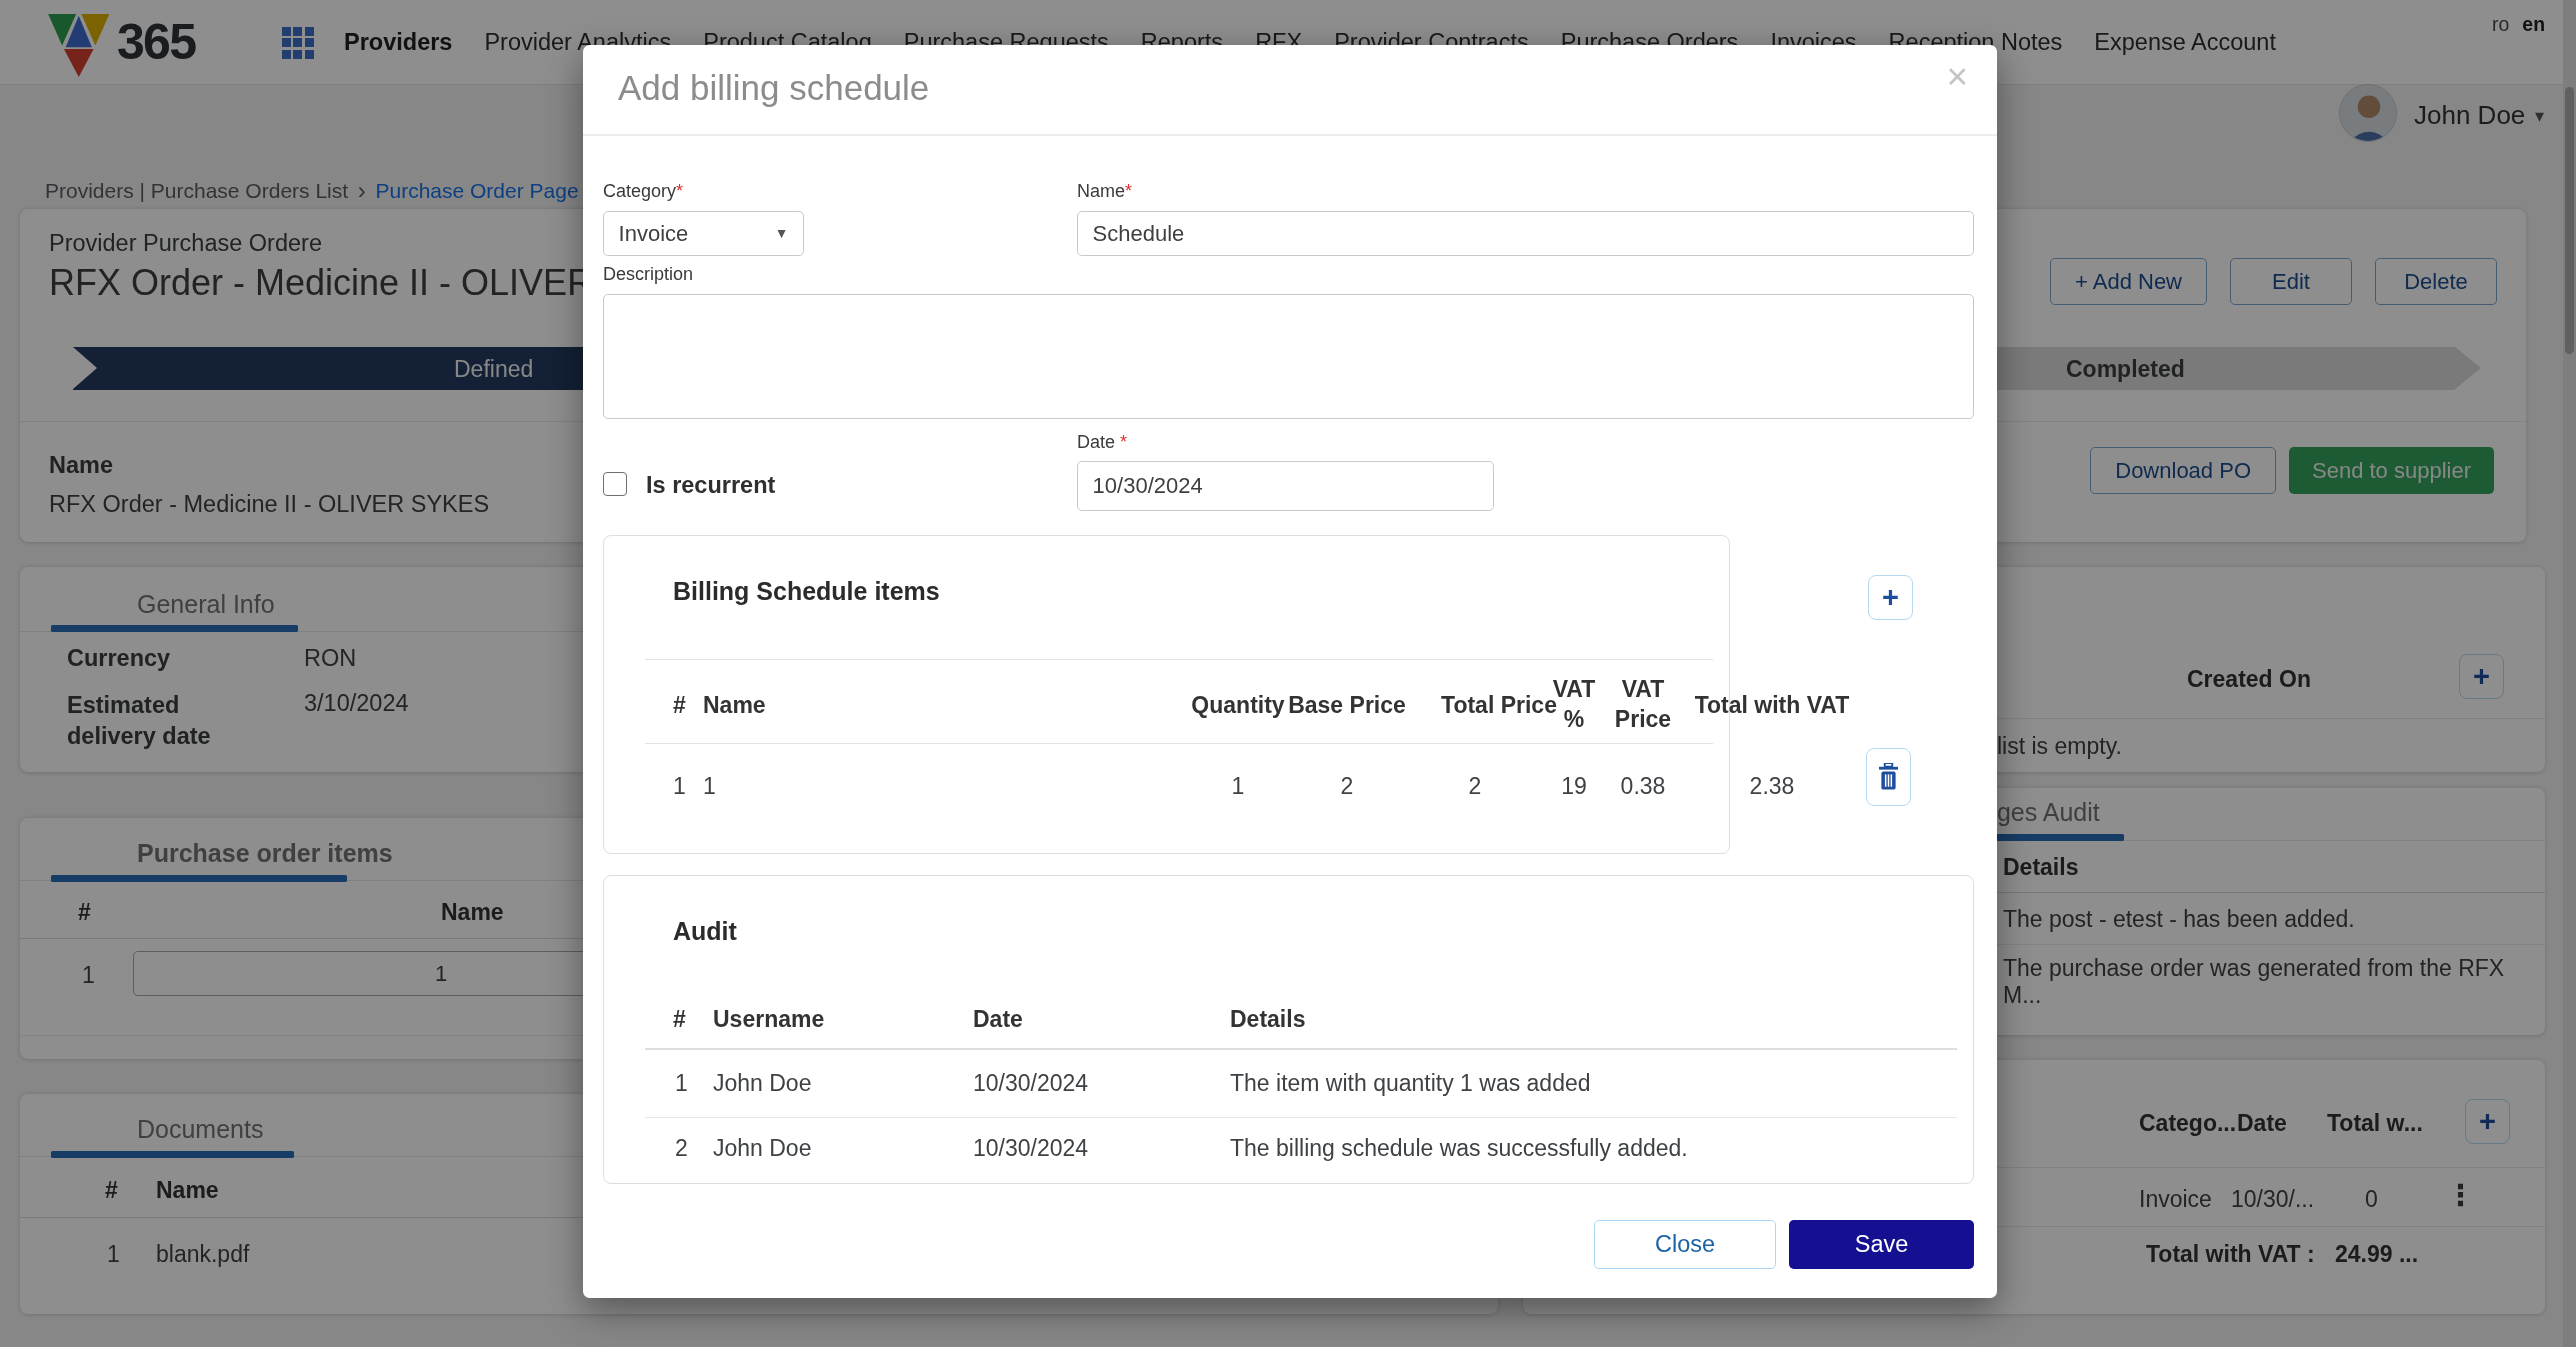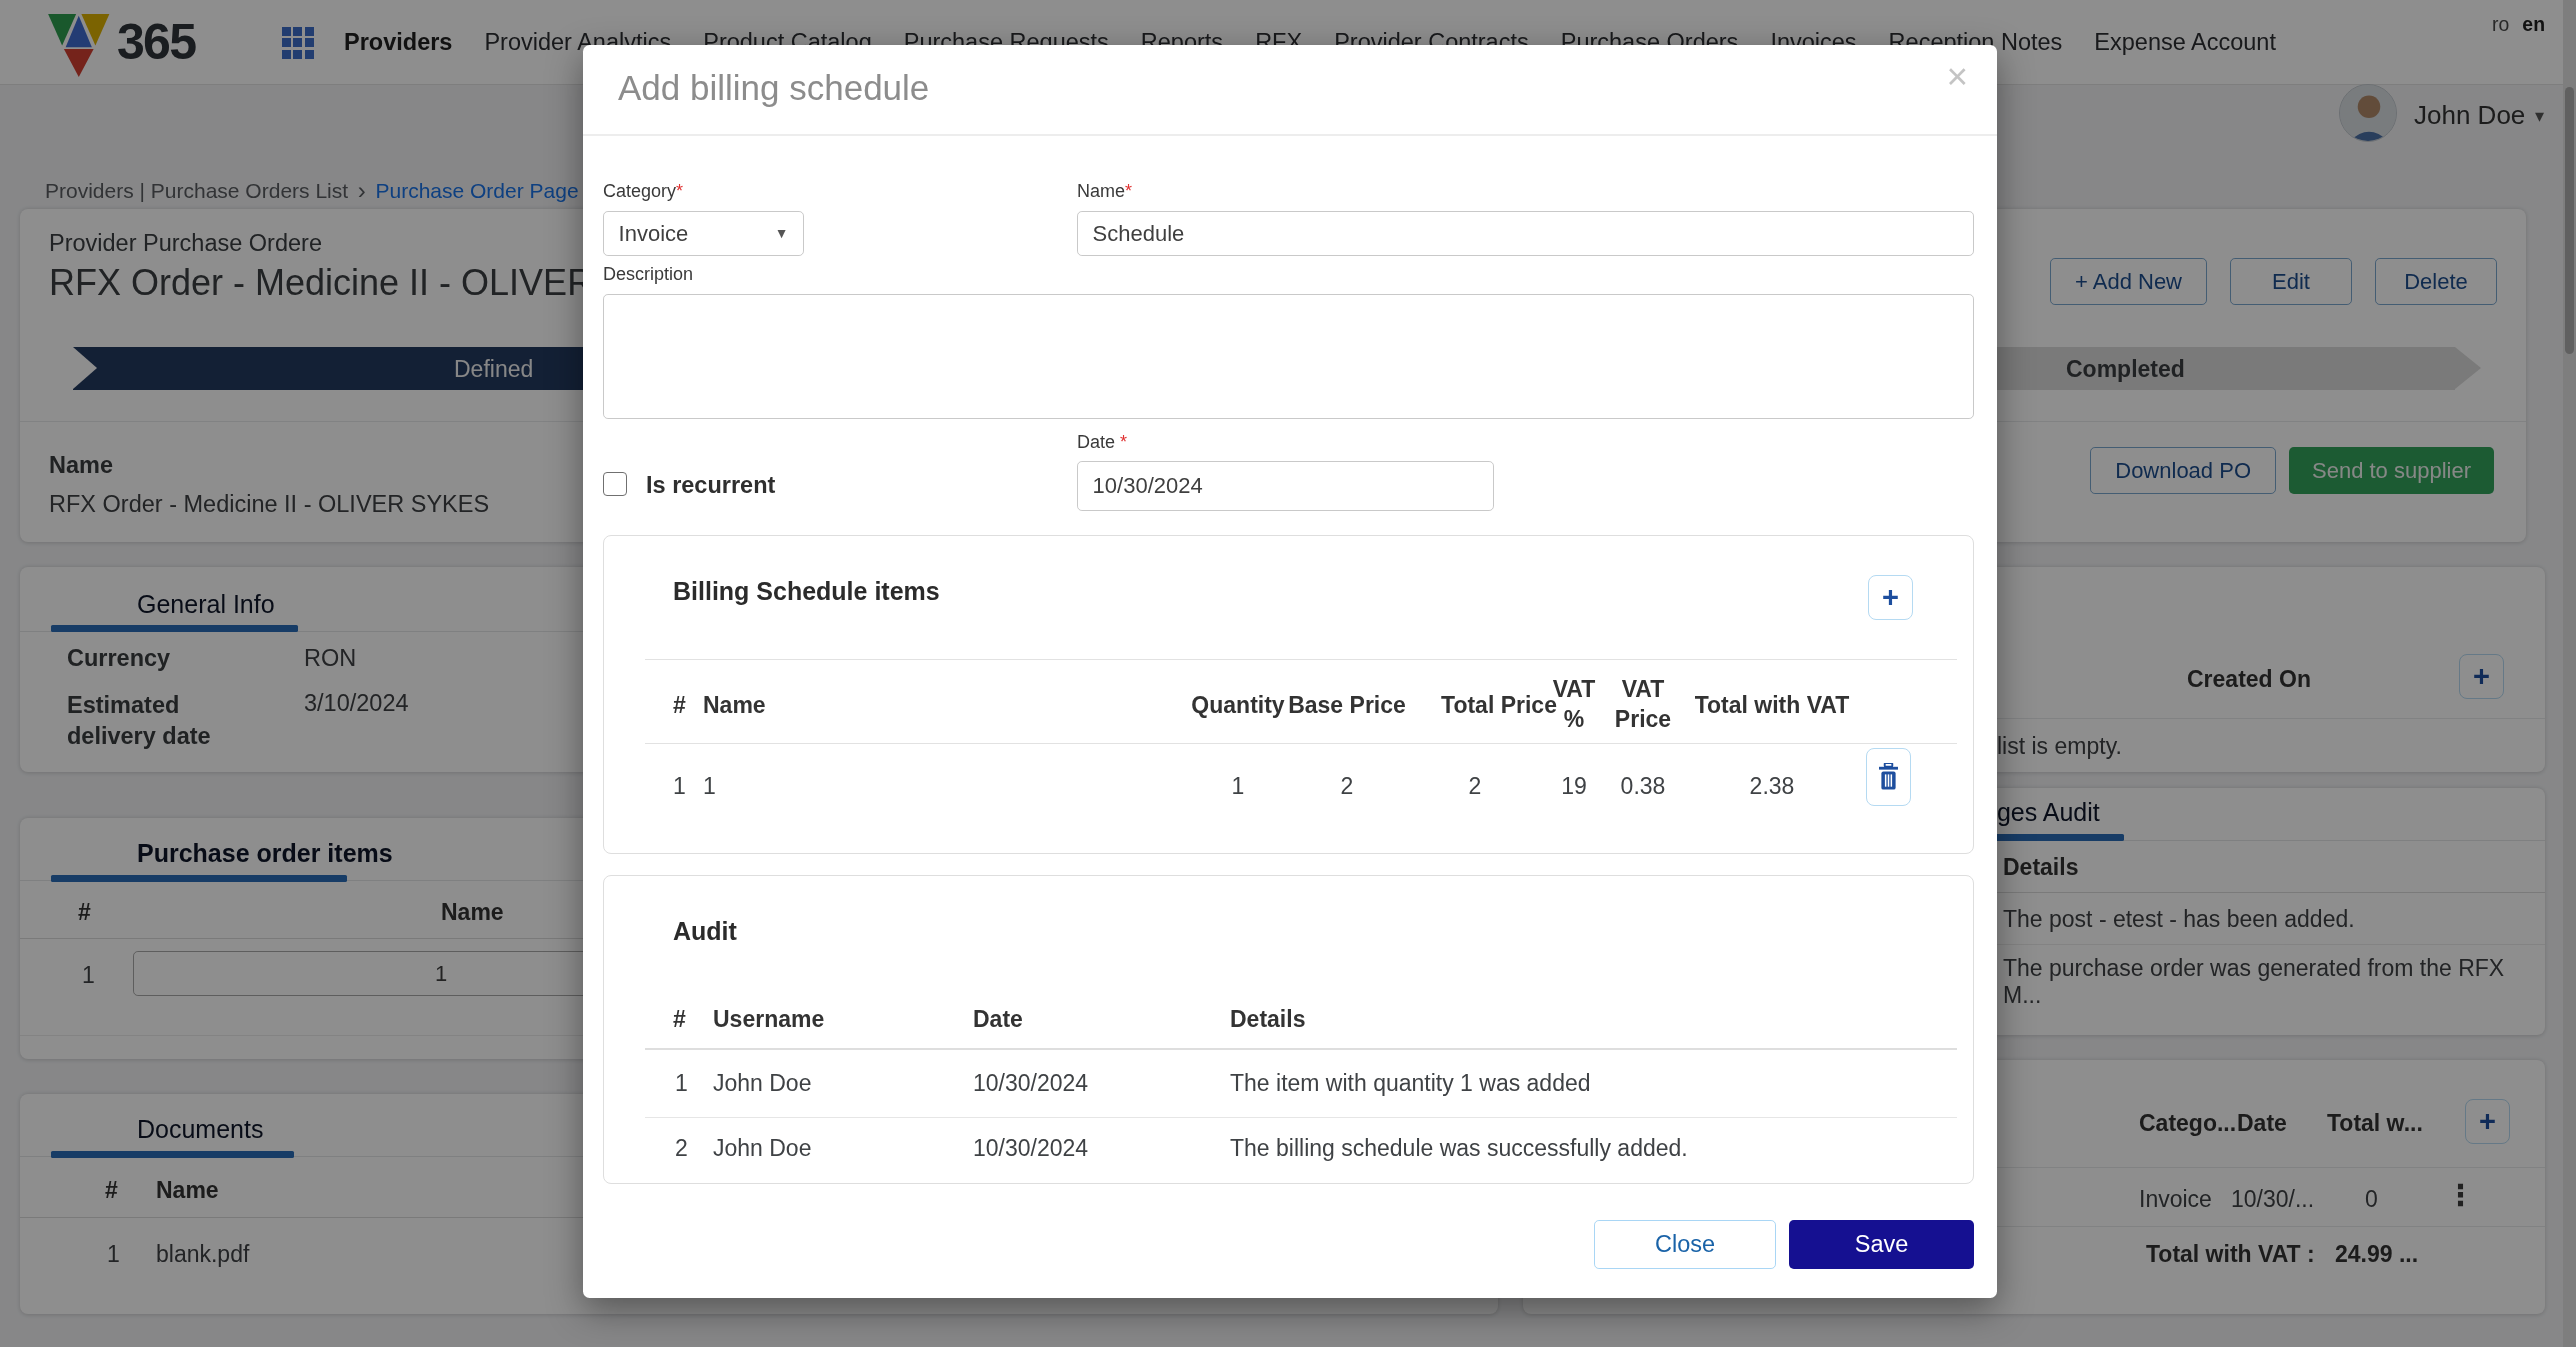--- a/index.html
+++ b/index.html
@@ -25,21 +25,21 @@
 
   
   .breadcrumb { position:absolute; left:45px; top:177px; font-size:21px; display:flex; gap:9.7px; align-items:center; }
   .bc-gray { color:#5a5d61; }
   .bc-sep { color:#5a5d61; font-size:24px; }
   .bc-link { color:#1a73e8; }
 
   
   .card { position:absolute; background:#ffffff; border-radius:8px; box-shadow:0 0.8px 4px rgba(0,0,0,.16); }
   .divider { position:absolute; left:0; right:0; border-top:1.6px solid #e7e9eb; }
-  .tab-label { position:absolute; font-size:25px; font-weight:500; color:#0f172a; }
+  .tab-label { position:absolute; font-size:25px; font-weight:500; color:#737373; }
   .tab-bar { position:absolute; height:7.3px; background:#2a6db8; border-radius:1.6px; }
   .tabs-line { position:absolute; left:0; right:0; border-bottom:1.6px solid #e4e6e8; }
   .lbl { font-size:23.5px; font-weight:700; color:#3a3d40; }
   .val { font-size:23.5px; color:#3f4245; }
   .th { font-size:23px; font-weight:700; color:#333; }
   .td { font-size:23px; color:#3f4245; }
 
   
   .po-subtitle { position:absolute; left:29px; top:21px; font-size:23.5px; color:#3c4043; }
   .po-title { position:absolute; left:29px; top:53px; font-size:36px; color:#3c4043; }
@@ -264,21 +264,21 @@
     <div class="fld-label" style="left:20px; top:219px;">Description</div>
     <textarea class="textareabox" style="left: 20px; top: 249px; width: 1371px; height: 125px;"></textarea>
 
     <div class="fld-label" style="left:494px; top:387px;">
       <span>Date</span> <span class="req">*</span>
     </div>
     <input type="checkbox" class="checkbox" style="left: 20px; top: 427px;">
     <div style="position:absolute; left:63px; top:427px; font-size:23.5px; font-weight:600; color:#2f2f2f;">Is recurrent</div>
     <input class="inputbox" style="left: 494px; top: 416px; width: 417px; height: 50px;" value="10/30/2024">
 
-    <div class="panel" style="left:20px; top:490px; width:1371px; height:319px;">
+    <div class="panel" style="left:20px; top:490px; width:1127px; height:319px;">
       <div class="panel-title">Billing Schedule items</div>
       <div class="icon-btn" style="left:1264px; top:39px;">
         <span class="plus-glyph">+</span>
       </div>
       <div class="divider" style="left:41px; right:16px; top:123px; border-top-color:#e2e2e2;"></div>
 
       <div class="th" style="position:absolute; left:69px; top:156px;">#</div>
       <div class="th" style="position:absolute; left:99px; top:156px;">Name</div>
       <div class="th cc" style="position:absolute; left:634px; top:156px;">Quantity</div>
       <div class="th cc" style="position:absolute; left:743px; top:156px;">Base Price</div>

